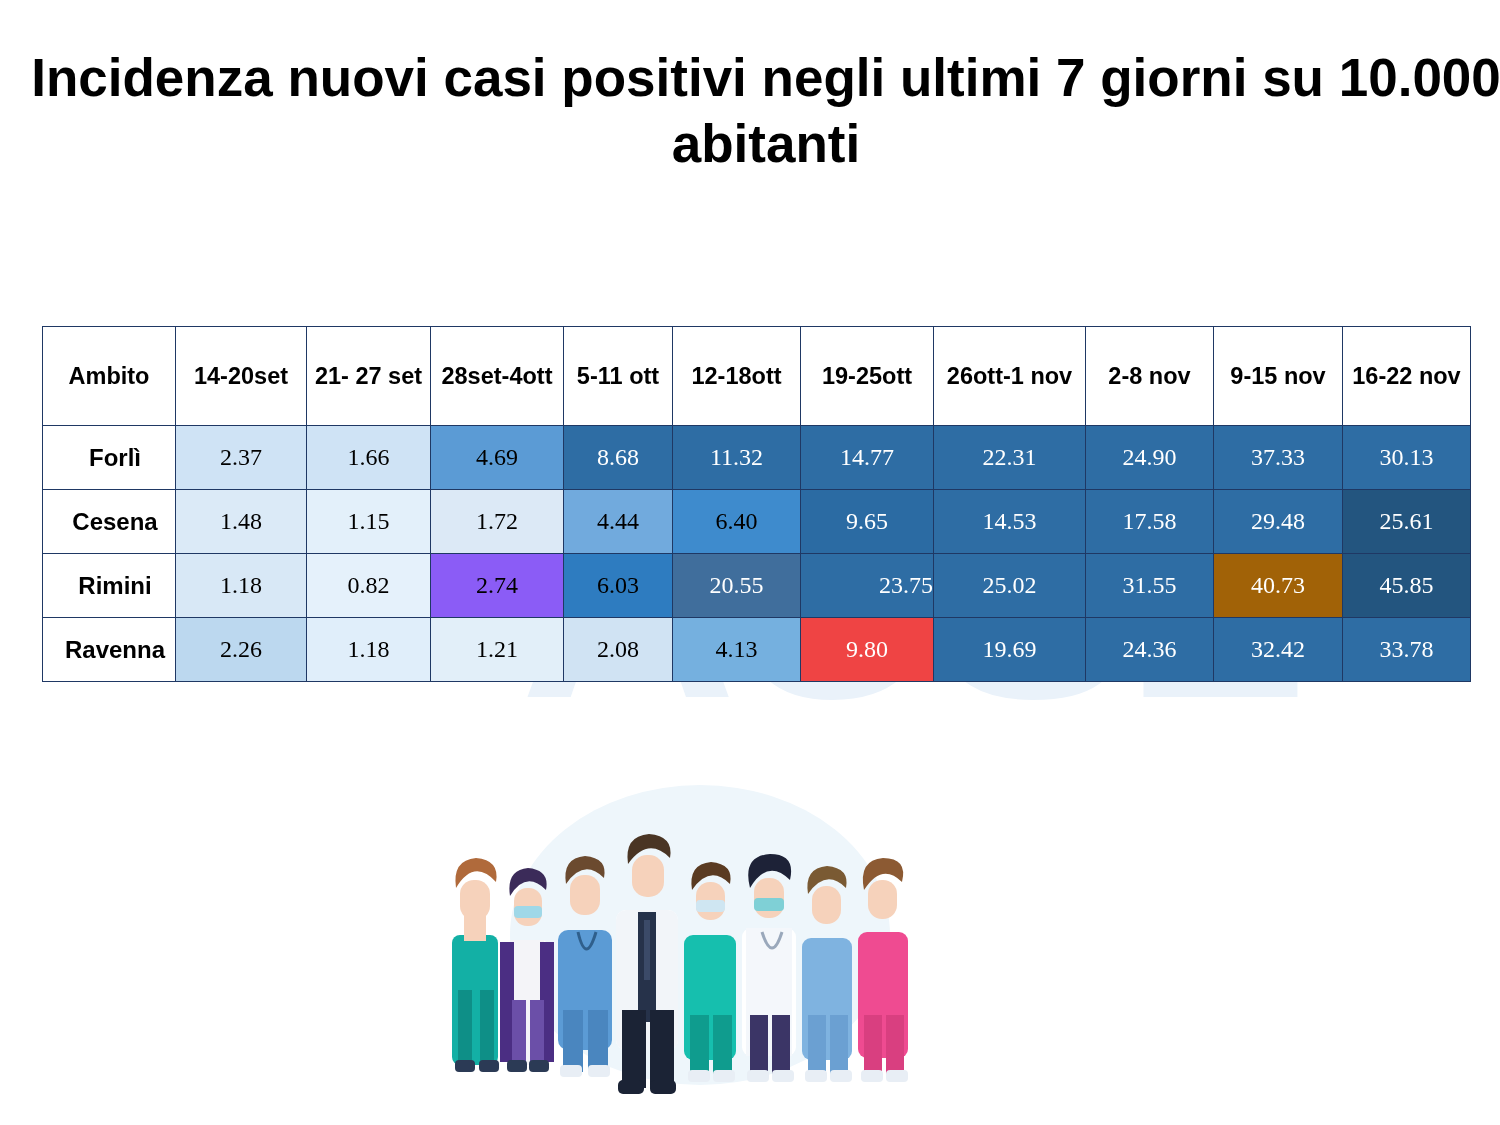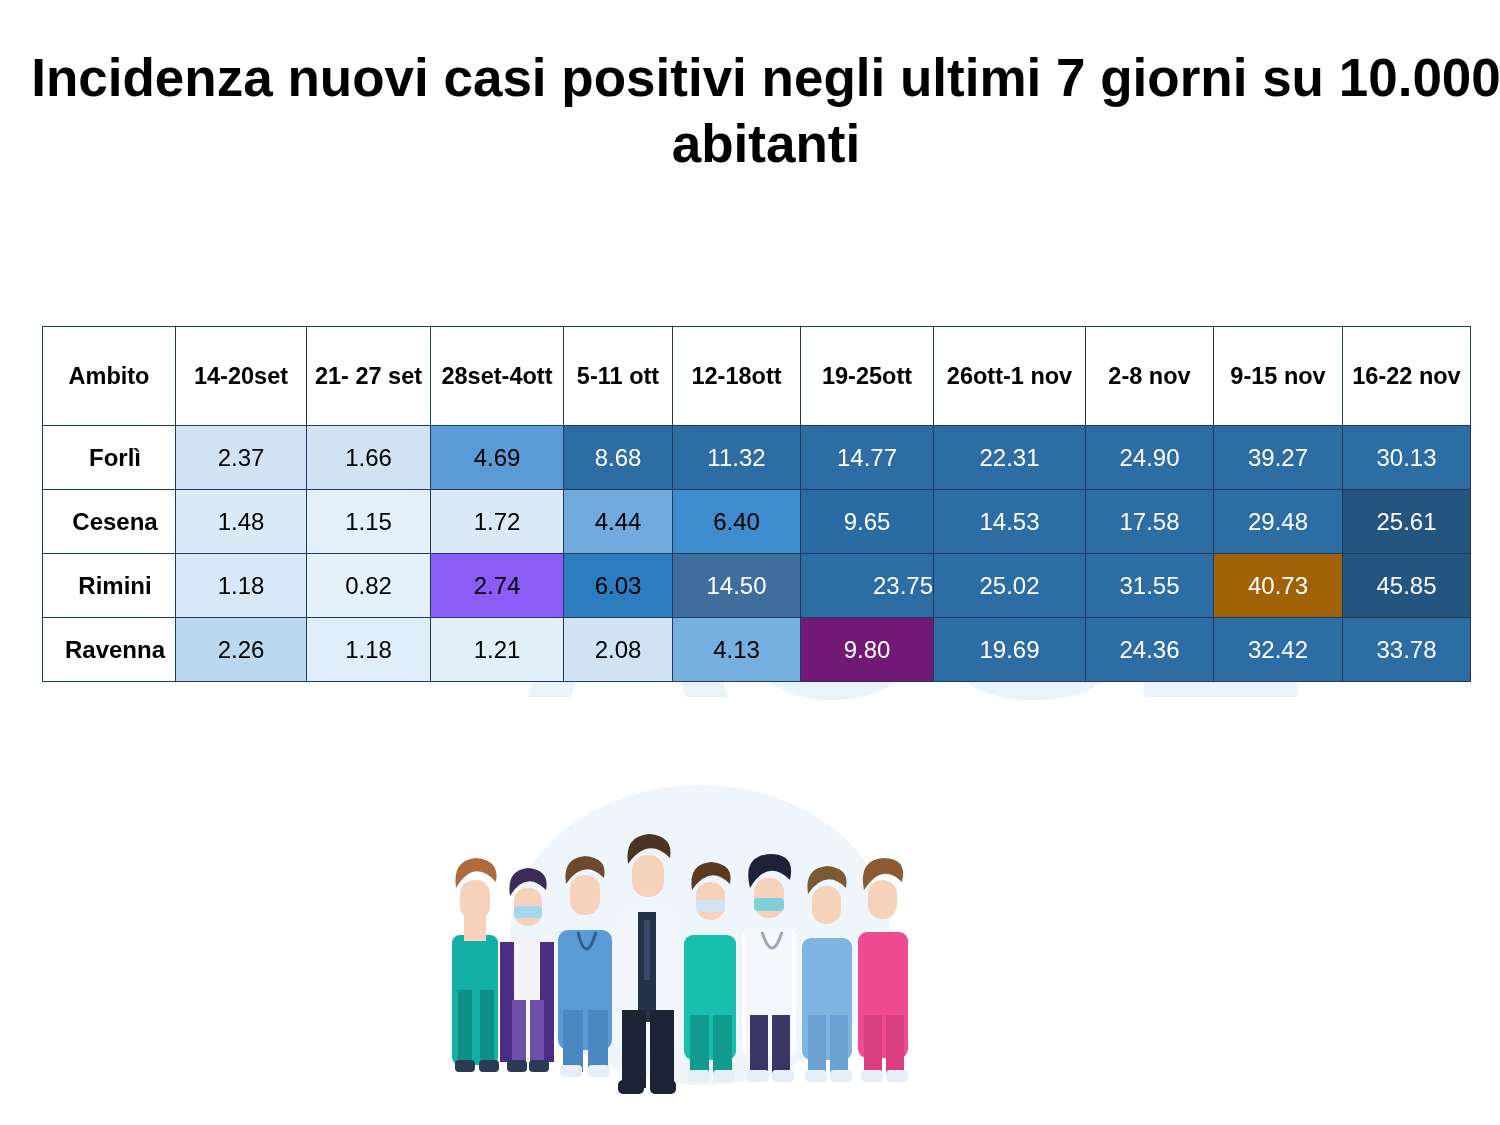--- a/index.html
+++ b/index.html
@@ -76,20 +76,21 @@
     height: 63px;
     font-weight: bold;
     background: #ffffff;
     font-size: 24px;
     padding-left: 12px;
   }
 
   table.heat tbody td {
     height: 63px;
     font-size: 24px;
+    font-family: Liberation Serif, serif;
   }
 
   
   col.c0 { width: 133px; }
   col.c1 { width: 131px; }
   col.c2 { width: 124px; }
   col.c3 { width: 133px; }
   col.c4 { width: 109px; }
   col.c5 { width: 128px; }
   col.c6 { width: 133px; }
@@ -148,21 +149,21 @@
       <tr>
         <th class="rowhead">Forlì</th>
         <td style="background-color: rgb(207, 227, 245); color: rgb(0, 0, 0);">2.37</td>
         <td style="background-color: rgb(207, 227, 245); color: rgb(0, 0, 0);">1.66</td>
         <td style="background-color: rgb(91, 155, 213); color: rgb(0, 0, 0);">4.69</td>
         <td style="background-color: rgb(46, 109, 164); color: rgb(255, 255, 255);">8.68</td>
         <td style="background-color: rgb(46, 109, 164); color: rgb(255, 255, 255);">11.32</td>
         <td style="background-color: rgb(46, 109, 164); color: rgb(255, 255, 255);">14.77</td>
         <td style="background-color: rgb(46, 109, 164); color: rgb(255, 255, 255);">22.31</td>
         <td style="background-color: rgb(46, 109, 164); color: rgb(255, 255, 255);">24.90</td>
-        <td style="background-color: rgb(46, 109, 164); color: rgb(255, 255, 255);">39.27</td>
+        <td style="background-color: rgb(46, 109, 164); color: rgb(255, 255, 255);">37.33</td>
         <td style="background-color: rgb(46, 109, 164); color: rgb(255, 255, 255);">30.13</td>
       </tr>
       <tr>
         <th class="rowhead">Cesena</th>
         <td style="background-color: rgb(219, 234, 247); color: rgb(0, 0, 0);">1.48</td>
         <td style="background-color: rgb(227, 240, 250); color: rgb(0, 0, 0);">1.15</td>
         <td style="background-color: rgb(220, 233, 246); color: rgb(0, 0, 0);">1.72</td>
         <td style="background-color: rgb(113, 170, 221); color: rgb(0, 0, 0);">4.44</td>
         <td style="background-color: rgb(62, 139, 205); color: rgb(0, 0, 0);">6.40</td>
         <td style="background-color: rgb(43, 107, 163); color: rgb(255, 255, 255);">9.65</td>
@@ -170,35 +171,35 @@
         <td style="background-color: rgb(46, 109, 164); color: rgb(255, 255, 255);">17.58</td>
         <td style="background-color: rgb(46, 109, 164); color: rgb(255, 255, 255);">29.48</td>
         <td style="background-color: rgb(35, 85, 127); color: rgb(255, 255, 255);">25.61</td>
       </tr>
       <tr>
         <th class="rowhead">Rimini</th>
         <td style="background-color: rgb(216, 232, 246); color: rgb(0, 0, 0);">1.18</td>
         <td style="background-color: rgb(229, 241, 251); color: rgb(0, 0, 0);">0.82</td>
         <td style="background-color: #8b5cf6; color: rgb(0, 0, 0); margin-top: 12px;">2.74</td>
         <td style="background-color: rgb(46, 124, 192); color: rgb(0, 0, 0);">6.03</td>
-        <td style="background-color: rgb(64, 110, 156); color: rgb(255, 255, 255);">14.50</td>
+        <td style="background-color: rgb(64, 110, 156); color: rgb(255, 255, 255);">20.55</td>
         <td style="background-color: rgb(46, 109, 164); color: rgb(255, 255, 255); text-align: right;">23.75</td>
         <td style="background-color: rgb(46, 109, 164); color: rgb(255, 255, 255);">25.02</td>
         <td style="background-color: rgb(46, 109, 164); color: rgb(255, 255, 255);">31.55</td>
         <td style="background-color: #a16207; color: rgb(255, 255, 255);">40.73</td>
         <td style="background-color: rgb(35, 85, 127); color: rgb(255, 255, 255);">45.85</td>
       </tr>
       <tr>
         <th class="rowhead">Ravenna</th>
         <td style="background-color: rgb(188, 216, 239); color: rgb(0, 0, 0);">2.26</td>
         <td style="background-color: rgb(224, 238, 250); color: rgb(0, 0, 0);">1.18</td>
         <td style="background-color: rgb(226, 239, 249); color: rgb(0, 0, 0);">1.21</td>
         <td style="background-color: rgb(208, 227, 243); color: rgb(0, 0, 0);">2.08</td>
         <td style="background-color: rgb(117, 176, 223); color: rgb(0, 0, 0);">4.13</td>
-        <td style="background-color: #701a75; color: rgb(255, 255, 255);">9.80</td>
+        <td style="background-color: #ef4444; color: rgb(255, 255, 255);">9.80</td>
         <td style="background-color: rgb(46, 109, 164); color: rgb(255, 255, 255);">19.69</td>
         <td style="background-color: rgb(46, 109, 164); color: rgb(255, 255, 255);">24.36</td>
         <td style="background-color: rgb(46, 109, 164); color: rgb(255, 255, 255);">32.42</td>
         <td style="background-color: rgb(46, 109, 164); color: rgb(255, 255, 255);">33.78</td>
       </tr>
     </tbody>
   </table>
 </div>
 
 <svg class="people" viewBox="0 0 600 345" aria-hidden="true">

